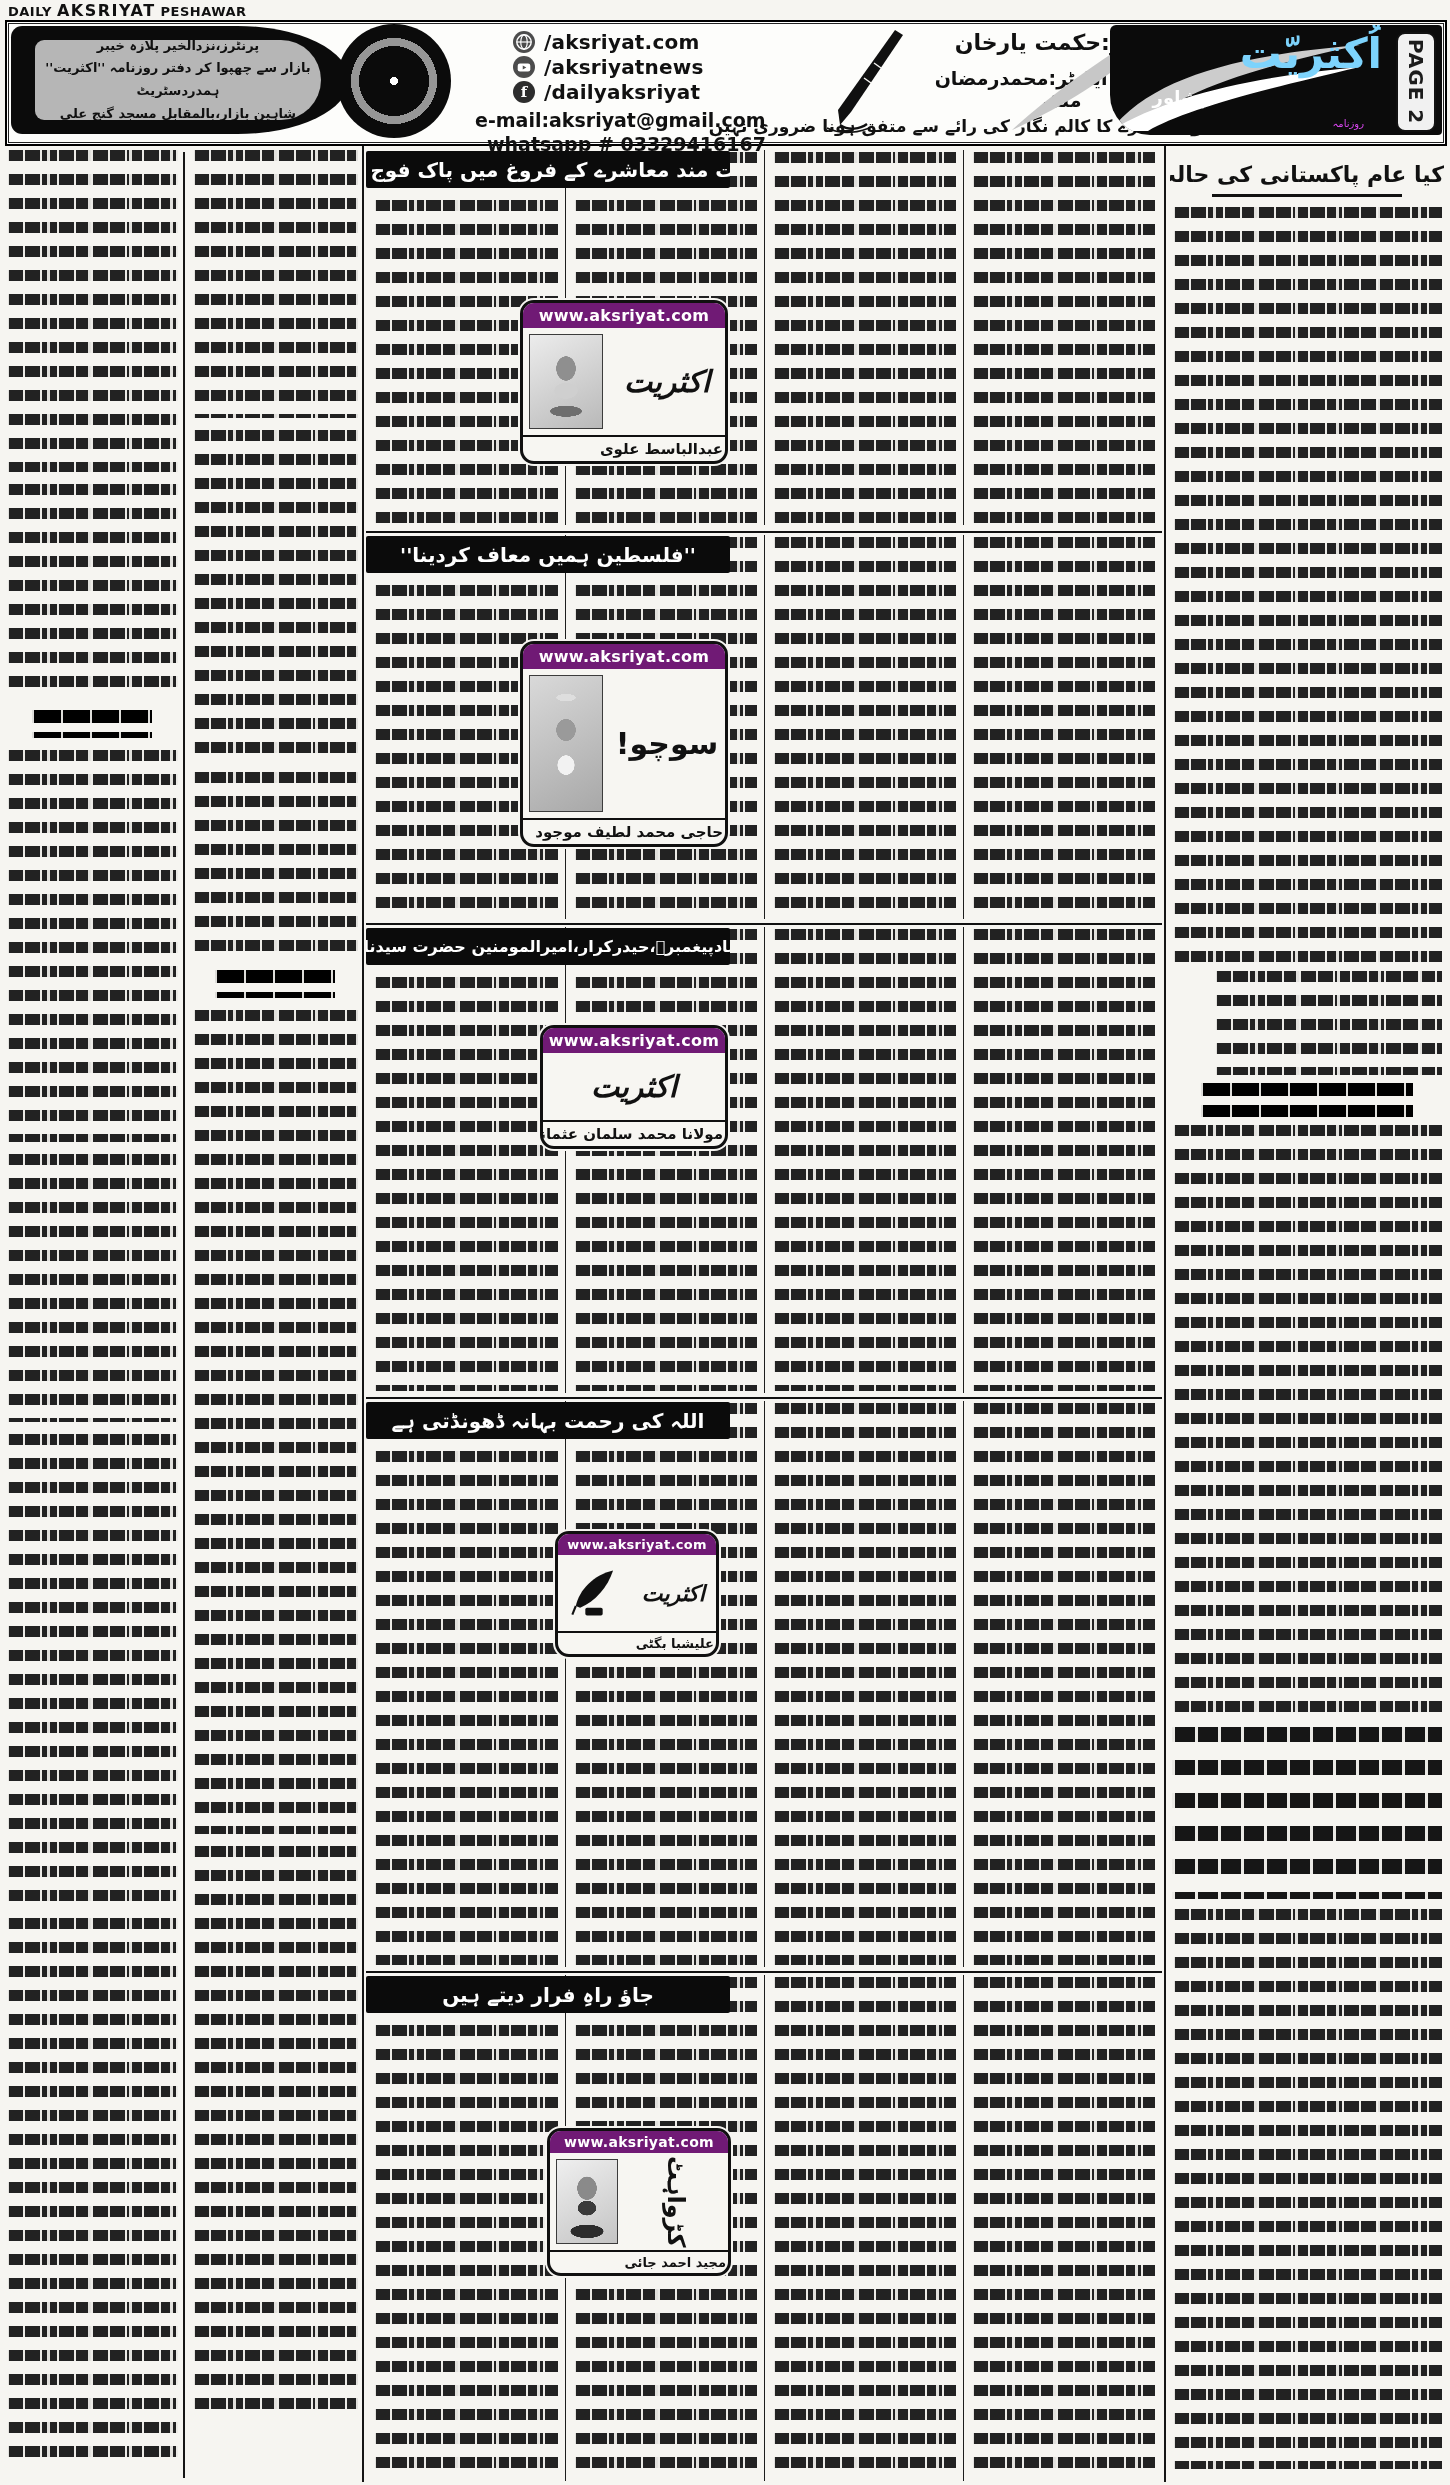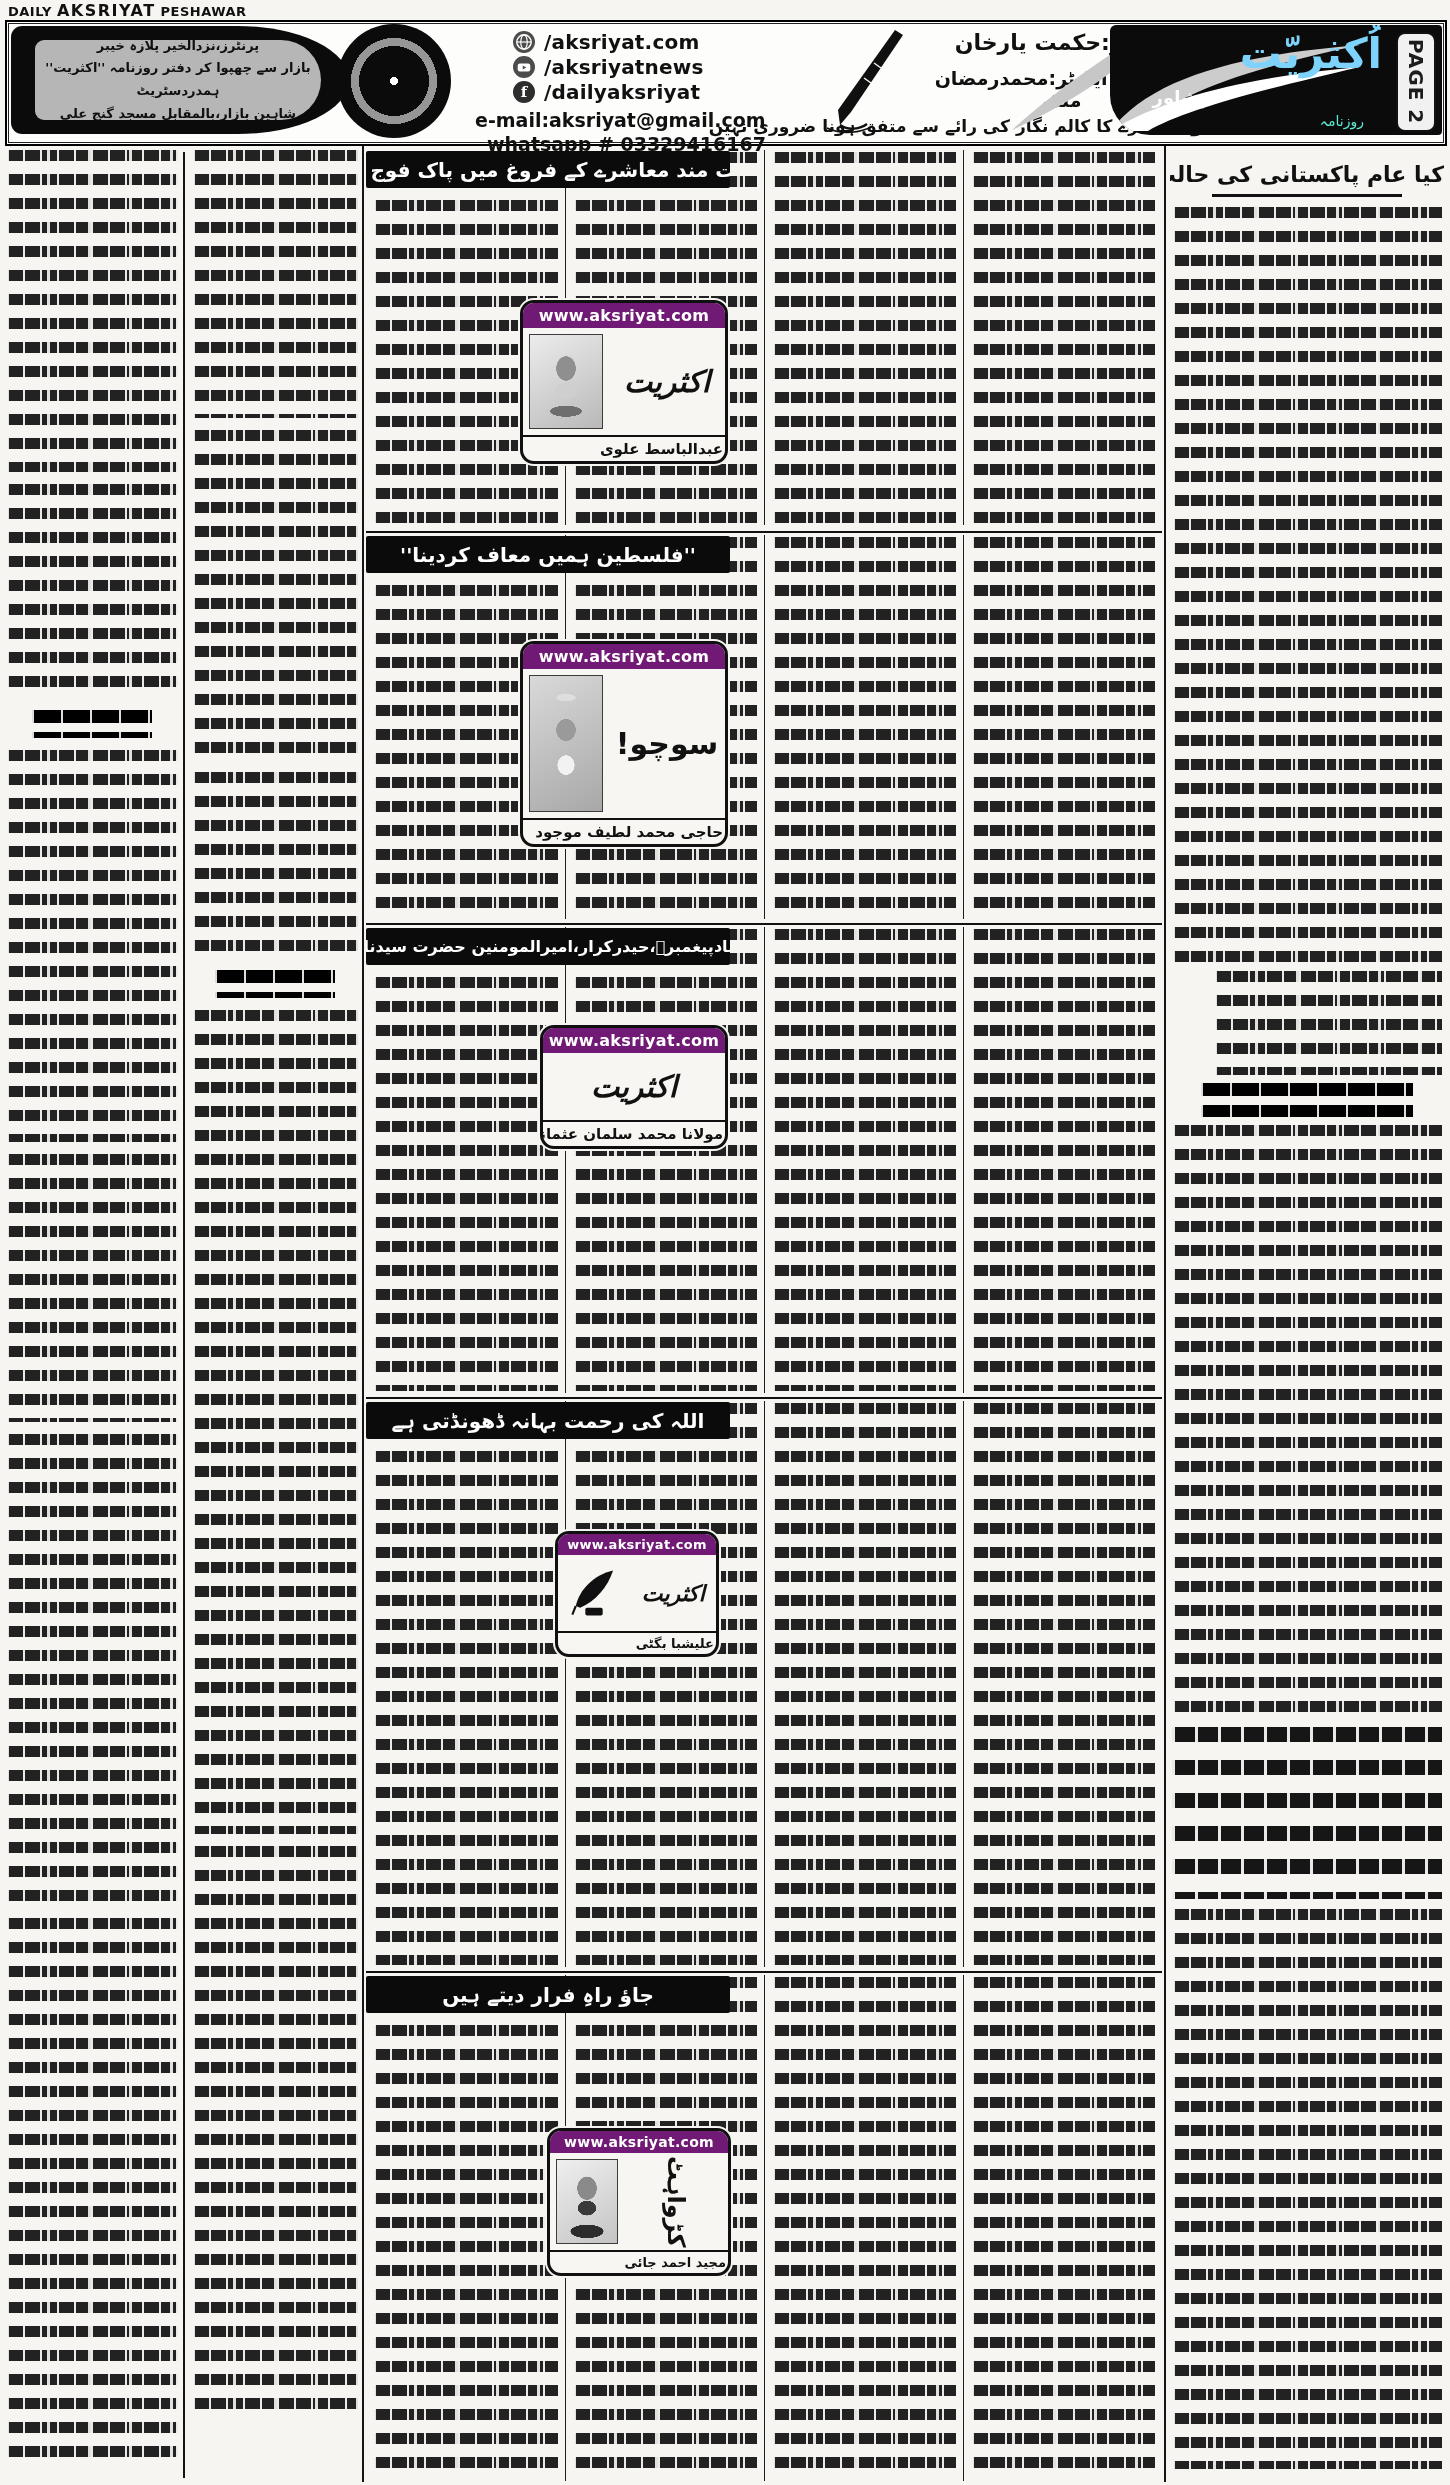--- a/index.html
+++ b/index.html
@@ -34,21 +34,21 @@
   .ed2{font-size:19px;font-weight:800;margin-top:12px;}
   .noteline{position:absolute;left:700px;top:92px;width:505px;direction:rtl;display:flex;gap:6px;
             font-size:17px;font-weight:700;align-items:baseline;justify-content:center;}
   .noteline .nl{font-size:19px;font-weight:900;}
   .swooshtail{position:absolute;left:1005px;top:18px;}
   .logopanel{position:absolute;right:3px;top:3px;width:332px;height:110px;background:#0b0b0b;
              border-radius:6px 4px 4px 40px;overflow:hidden;}
   .bands{position:absolute;left:0;bottom:0;}
   .logo-title{position:absolute;right:60px;top:8px;font-size:42px;font-weight:800;color:#7dd3fc;direction:rtl;line-height:1;}
   .logo-city{position:absolute;right:236px;top:22px;font-size:18px;font-weight:700;color:#fff;direction:rtl;margin-top:40px;}
-  .logo-daily{position:absolute;right:78px;bottom:6px;font-size:14px;color:#5eead4;direction:rtl;}
+  .logo-daily{position:absolute;right:78px;bottom:6px;font-size:10px;color:#d946ef;direction:rtl;}
   .badge{position:absolute;right:6px;top:7px;width:36px;height:96px;background:#f1f1f1;border:2px solid #111;
          border-radius:9px;writing-mode:vertical-rl;display:flex;align-items:center;justify-content:center;
          font-size:20px;font-weight:900;color:#1c1c1c;letter-spacing:1px;}
   
   .vrule{position:absolute;width:2px;background:#151515;}
   
   .sim{background-image:
         repeating-linear-gradient(to right, rgba(246,245,241,.95) 0 2px, rgba(246,245,241,0) 2px 17px),
         repeating-linear-gradient(to right, rgba(246,245,241,.9) 0 3px, rgba(246,245,241,0) 3px 41px),
         repeating-linear-gradient(to bottom, #222 0 11px, rgba(0,0,0,0) 11px 24px);}

